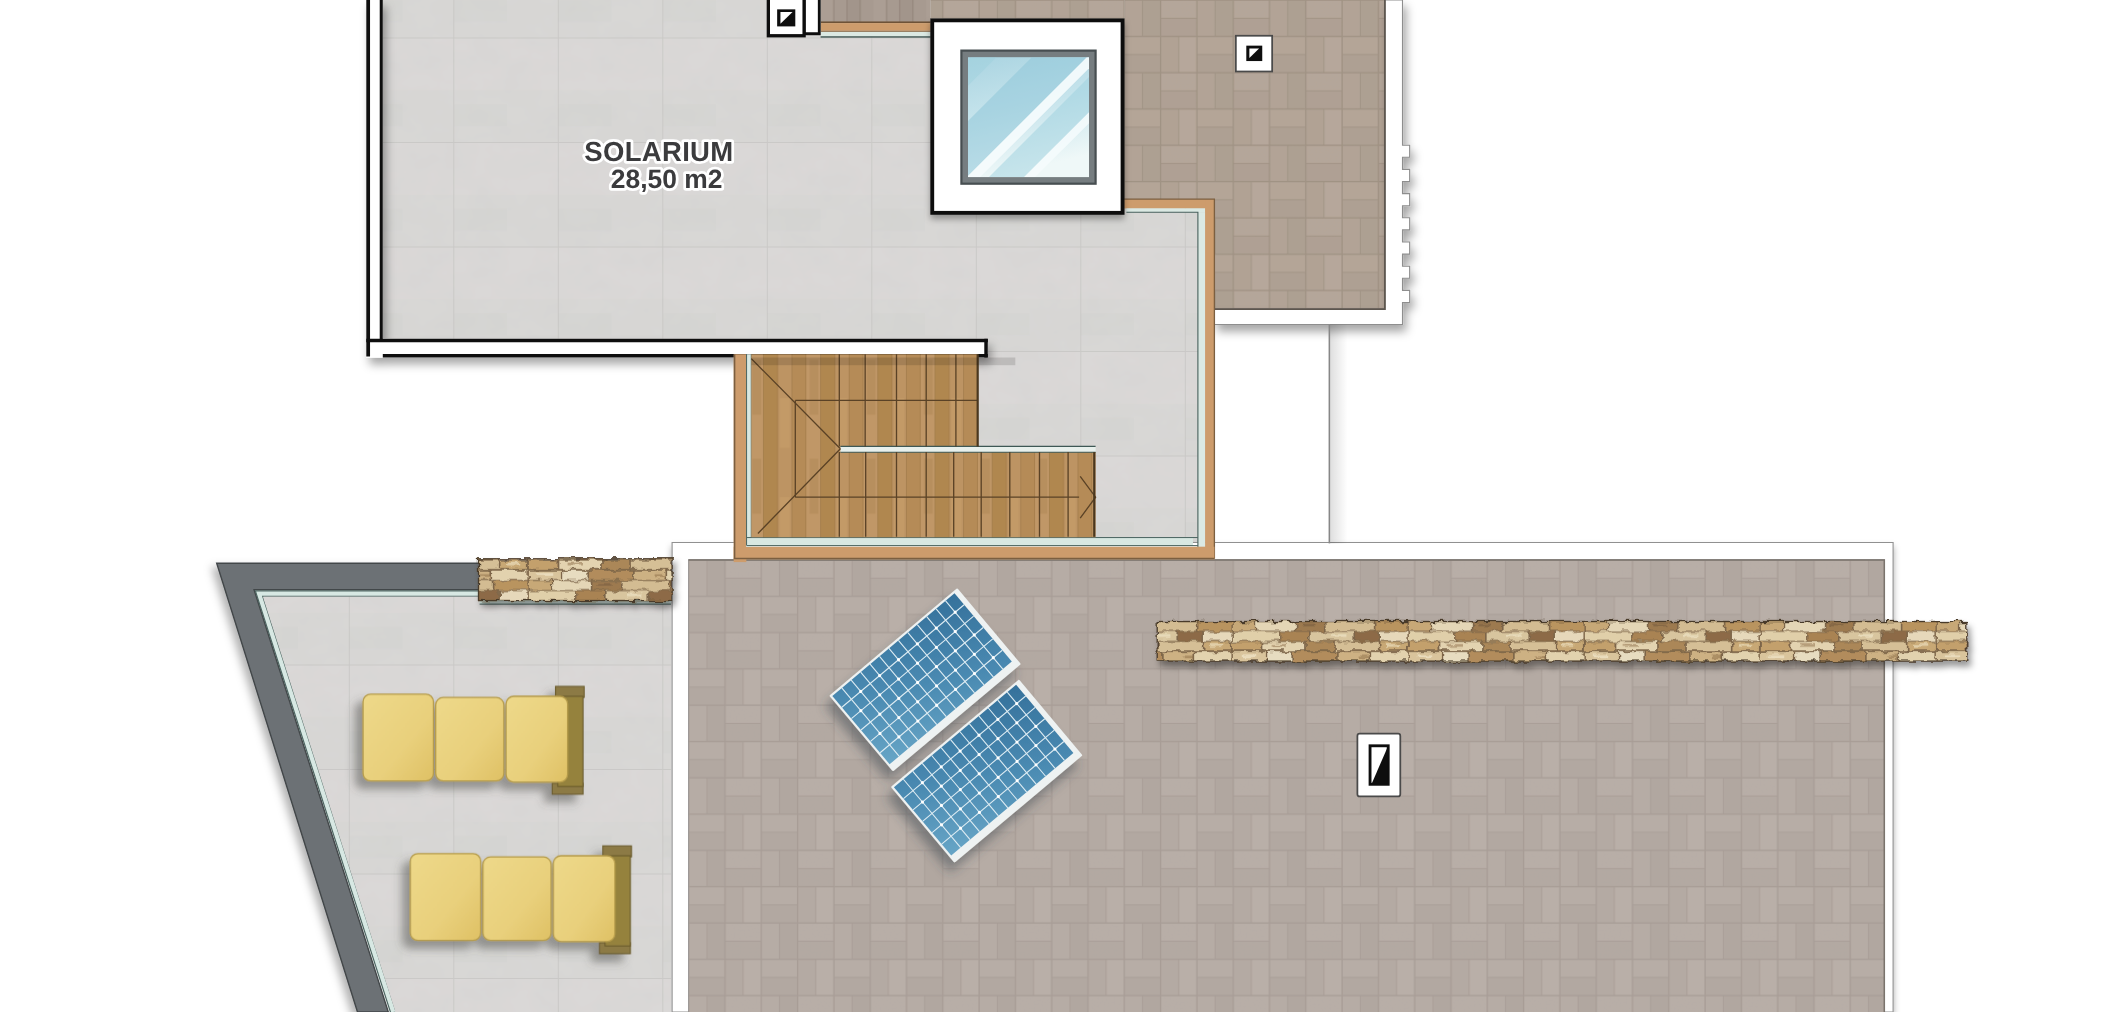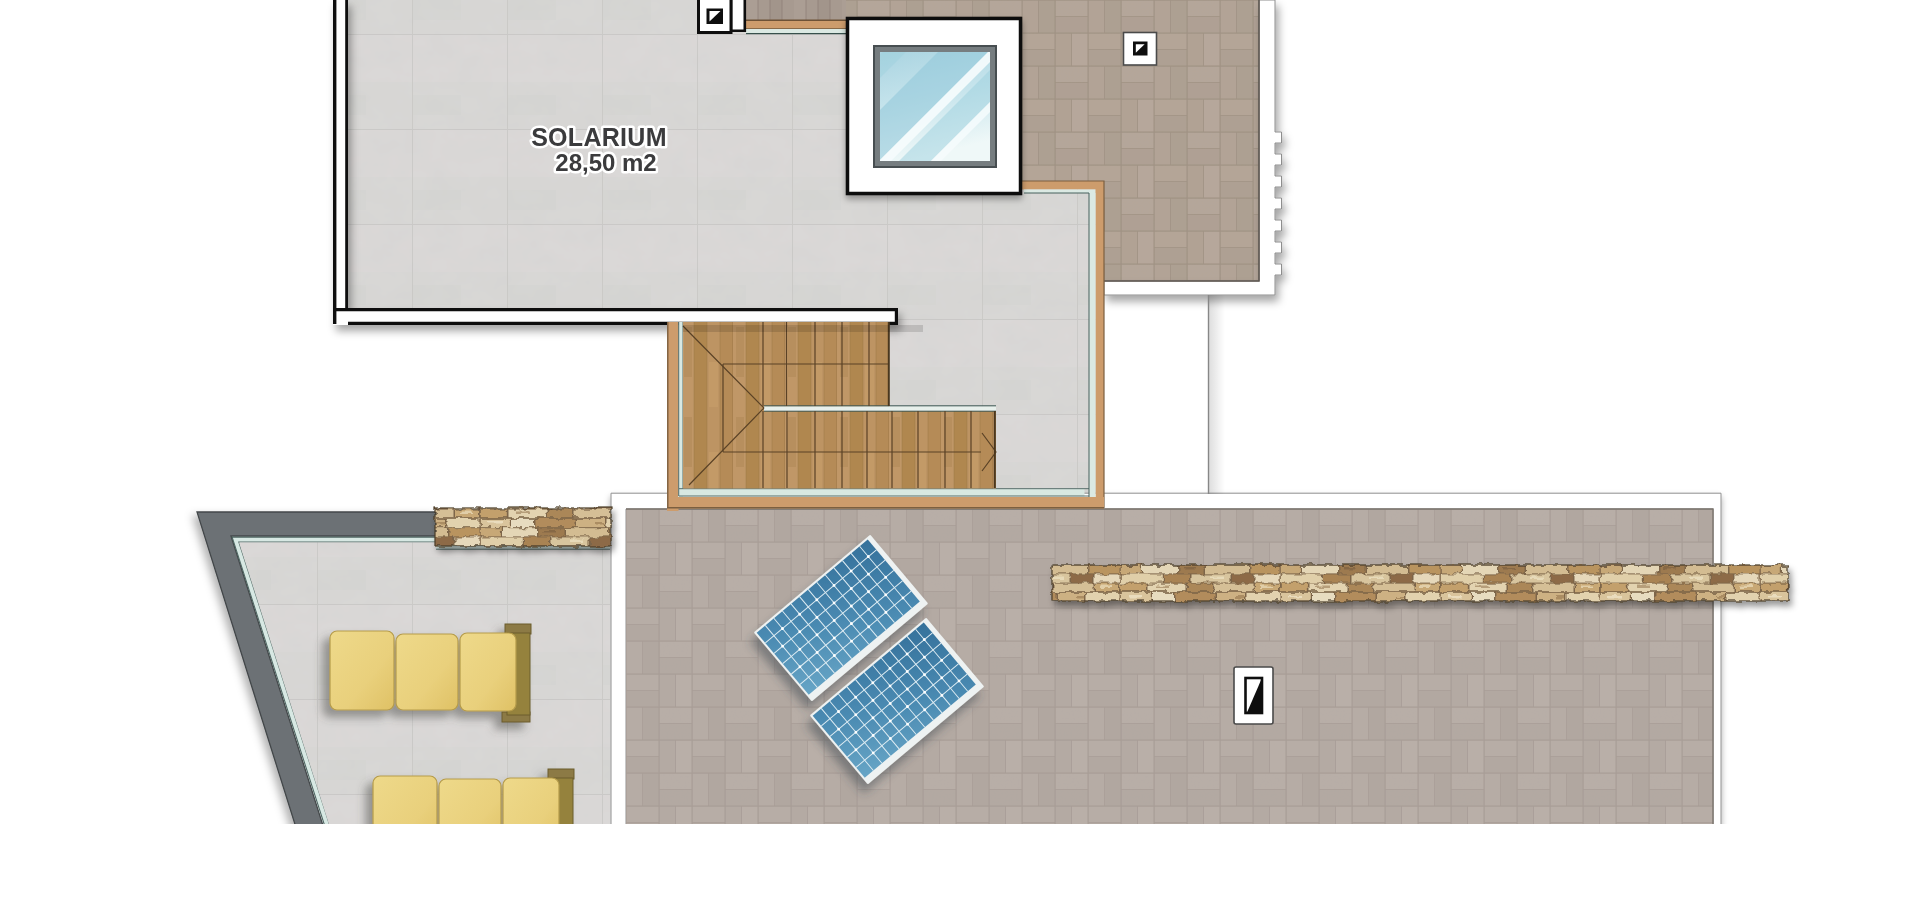--- a/index.html
+++ b/index.html
@@ -1,16 +1,16 @@
 <!DOCTYPE html>
 <html><head>
 <meta charset="utf-8">
 <style>
   html,body{margin:0;padding:0;background:#ffffff;font-family:"Liberation Sans",sans-serif;}
-  #stage{position:relative;width:1920px;height:824px;overflow:hidden;background:#ffffff;}
+  #stage{position:relative;width:1920px;height:920px;overflow:hidden;background:#ffffff;}
 </style>
 </head>
 <body>
 <div id="stage">
 <svg width="1920" height="920" viewBox="0 0 1920 920">
 <defs>
 
   <pattern id="tile" width="95" height="95" patternUnits="userSpaceOnUse" patternTransform="translate(33,35)">
     <rect width="95" height="95" fill="#d9d8d6"></rect>
     <rect width="95" height="47" fill="#dcdbd9" opacity="0.55"></rect>

